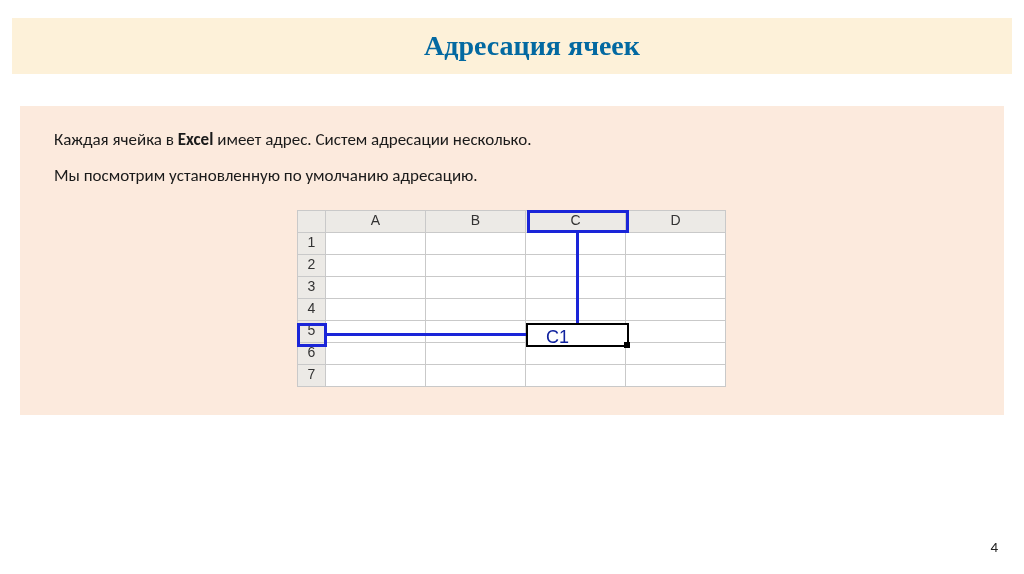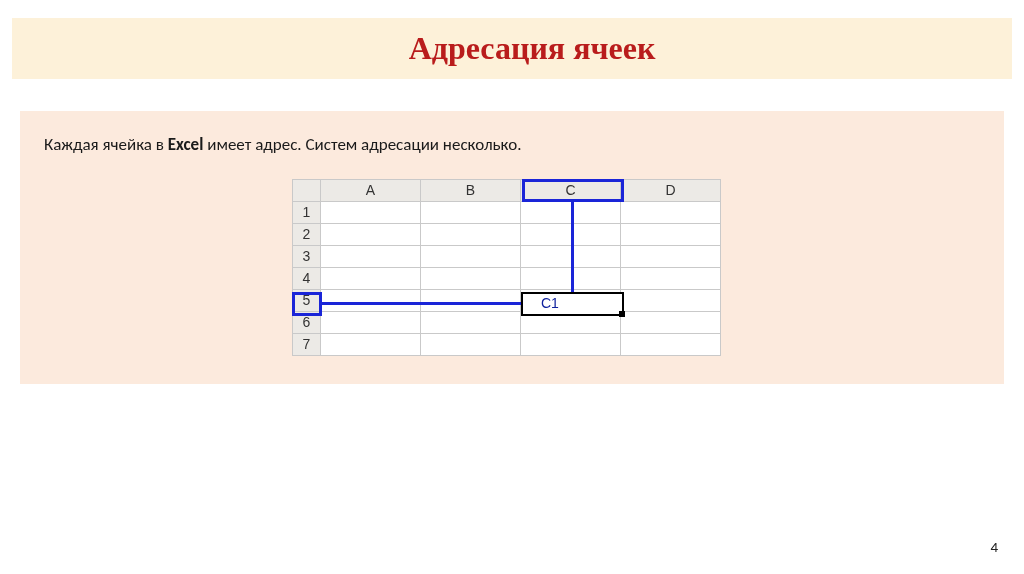--- a/index.html
+++ b/index.html
@@ -11,30 +11,30 @@
       position: relative;
       overflow: hidden;
     }
     .title-bar {
       background: #fdf1d9;
       margin: 18px 12px 0 12px;
       padding: 12px 0;
       text-align: center;
     }
     .title-bar h1 {
-      font-size: 32px;
+      font-size: 28px;
       font-weight: bold;
-      color: #b91c1c;
+      color: #0369a1;
       font-family: "Times New Roman", serif;
       margin-left: 40px;
     }
     .content-panel {
       background: #fceadd;
       margin: 32px 20px 0 20px;
-      padding: 22px 26px 28px 24px;
+      padding: 22px 26px 28px 34px;
       font-size: 17px;
       color: #1a1a1a;
       line-height: 1.4;
     }
     .content-panel p {
       margin-bottom: 12px;
     }
     .content-panel .gap {
       margin-bottom: 22px;
     }
@@ -96,21 +96,21 @@
       position: absolute;
       border: 2px solid #000;
       background: #fff;
       top: 113px;
       left: 229px;
       width: 103px;
       height: 24px;
       display: flex;
       align-items: flex-start;
       padding-left: 18px;
-      font-size: 14px;
+      font-size: 18px;
       font-family: Arial, sans-serif;
       color: #10229e;
     }
     .target-handle {
       position: absolute;
       width: 6px;
       height: 6px;
       background: #000;
       right: -3px;
       bottom: -3px;
@@ -127,20 +127,21 @@
 <body>
 
 <div class="title-bar">
   <h1>Адресация ячеек</h1>
 </div>
 
 <div class="content-panel">
   <p>
     <span>Каждая ячейка в </span><span class="strong">Excel</span><span> имеет адрес. Систем адресации несколько.</span>
   </p>
+  <p class="gap">Мы посмотрим установленную по умолчанию адресацию.</p>
 
   <div class="grid-figure">
     <table class="sheet">
       <tbody>
           <tr>
         <th class="corner"></th>
         <th class="colhead">A</th>
         <th class="colhead">B</th>
         <th class="colhead">C</th>
         <th class="colhead">D</th>

